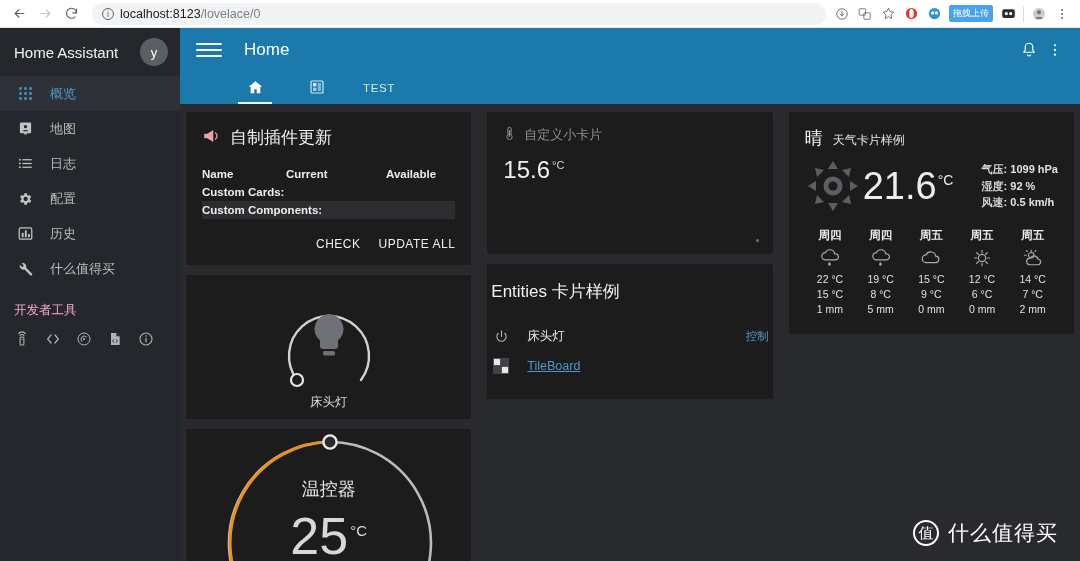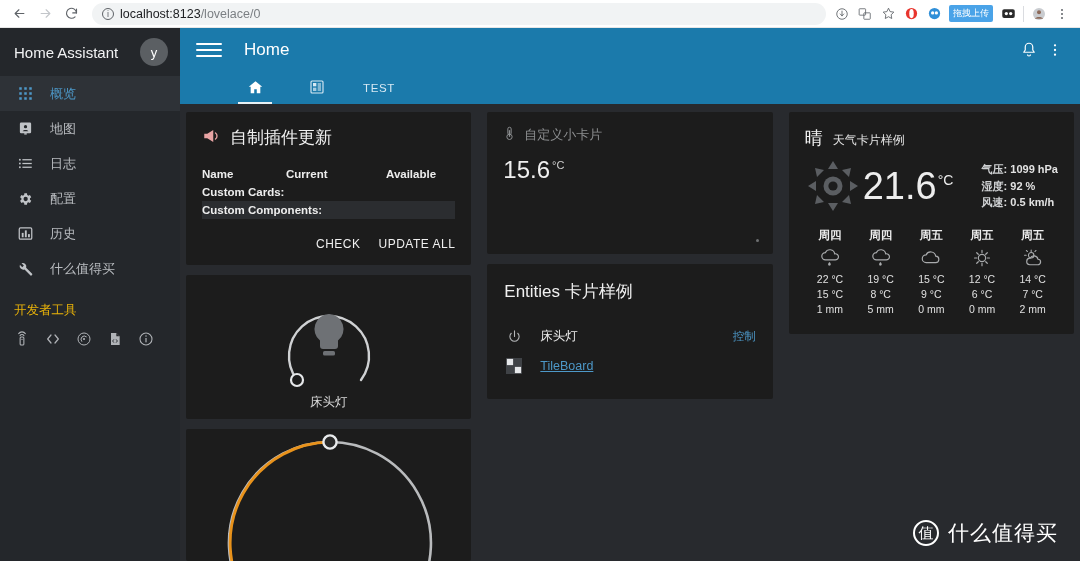--- a/index.html
+++ b/index.html
@@ -57,21 +57,21 @@
     width: 28px; height: 28px; border-radius: 50%; background: #5b5f63;
     color: #fff; font-size: 13px; display: flex; align-items: center; justify-content: center;
   }
   .side-item {
     height: 35px; display: flex; align-items: center; gap: 16px;
     padding: 0 0 0 16px; color: #b9bcc0; font-size: 13px;
   }
   .side-item .sico { width: 18px; height: 18px; display:flex; align-items:center; justify-content:center; flex:none; color:#c0c3c7; }
   .side-item.active { background: #2e3237; color: #4d98c8; }
   .side-item.active .sico { color: #4d98c8; }
-  #dev-title { font-size: 12.5px; color: #eab308; padding: 16px 0 8px 14px; }
+  #dev-title { font-size: 12.5px; color: #f9a8d4; padding: 16px 0 8px 14px; }
   #dev-icons { display: flex; gap: 7px; padding: 0 10px; }
   #dev-icons .dico { width: 24px; height: 24px; display:flex; align-items:center; justify-content:center; color:#b0b3b7; }
 
   
   #main { flex: 1; display: flex; flex-direction: column; background: #282a2e; min-width:0; }
   #toolbar { background: #1b7aab; color: #fff; flex: none; }
   #toolbar-top { height: 44px; display: flex; align-items: center; padding: 0 12px 0 16px; }
   #menu-btn { width: 26px; height: 26px; display:flex; flex-direction:column; justify-content:center; gap:4px; }
   #menu-btn i { display:block; height:2px; background:#fff; border-radius:1px; }
   #page-title { font-size: 17px; margin-left: 22px; flex: 1; }
@@ -118,21 +118,21 @@
   #thermo-temp sup { font-size: 15px; vertical-align: super; margin-left: 2px; }
 
   
   #card-small { height: 142px; padding: 14px 16px; position: relative; }
   .small-head { display:flex; align-items:center; gap:8px; color:#8b8d8f; font-size: 13px; }
   #small-value { margin-top: 12px; font-size: 24px; color: #efefef; font-weight: 300; }
   #small-value sup { font-size: 11px; color:#cfcfcf; margin-left:2px; vertical-align: super; }
   #small-dot { position:absolute; right:14px; bottom:12px; width:3px; height:3px; border-radius:50%; background:#6d6f71; }
 
   
-  #card-entities { padding: 16px 17px 18px; }
+  #card-entities { padding: 16px 4px 18px; }
   #entities-title { font-size: 17px; color: #f0f0f0; margin-bottom: 18px; }
   .ent-row { display: flex; align-items: center; height: 30px; gap: 16px; }
   .ent-ico { width: 20px; display:flex; align-items:center; justify-content:center; color:#b6b8ba; flex:none; }
   .ent-name { flex: 1; font-size: 12.5px; color: #e8e8e8; }
   .ent-link { font-size: 11.5px; color: #4d98c8; }
   .ent-name.link { color: #4d98c8; text-decoration: underline; }
 
   
   #card-weather { padding: 14px 16px 16px; }
   .wx-head { display: flex; align-items: baseline; gap: 10px; }
@@ -470,20 +470,22 @@
           </div>
 
           <div class="card" id="card-thermo">
             <div id="thermo-inner">
               <svg width="288" height="220" viewBox="0 0 288 220" style="position:absolute;left:0;top:0">
                 <path d="M144 13 A101 101 0 1 1 143.9 13" fill="none" stroke="#b9bbbd" stroke-width="2.6"></path>
                 <path d="M144 13 A101 101 0 0 0 58 165" fill="none" stroke="#e8921b" stroke-width="2.8" stroke-linecap="round"></path>
                 <circle cx="144" cy="13" r="6.6" fill="#2a2a2a" stroke="#e8eaec" stroke-width="2.4"></circle>
               </svg>
               <div id="thermo-text">
+                <div id="thermo-name">温控器</div>
+                <div id="thermo-temp"><span>25</span><sup>°C</sup></div>
               </div>
             </div>
           </div>
         </div>
 
         <div class="col">
 
           <div class="card" id="card-small">
             <div class="small-head">
               <span>

